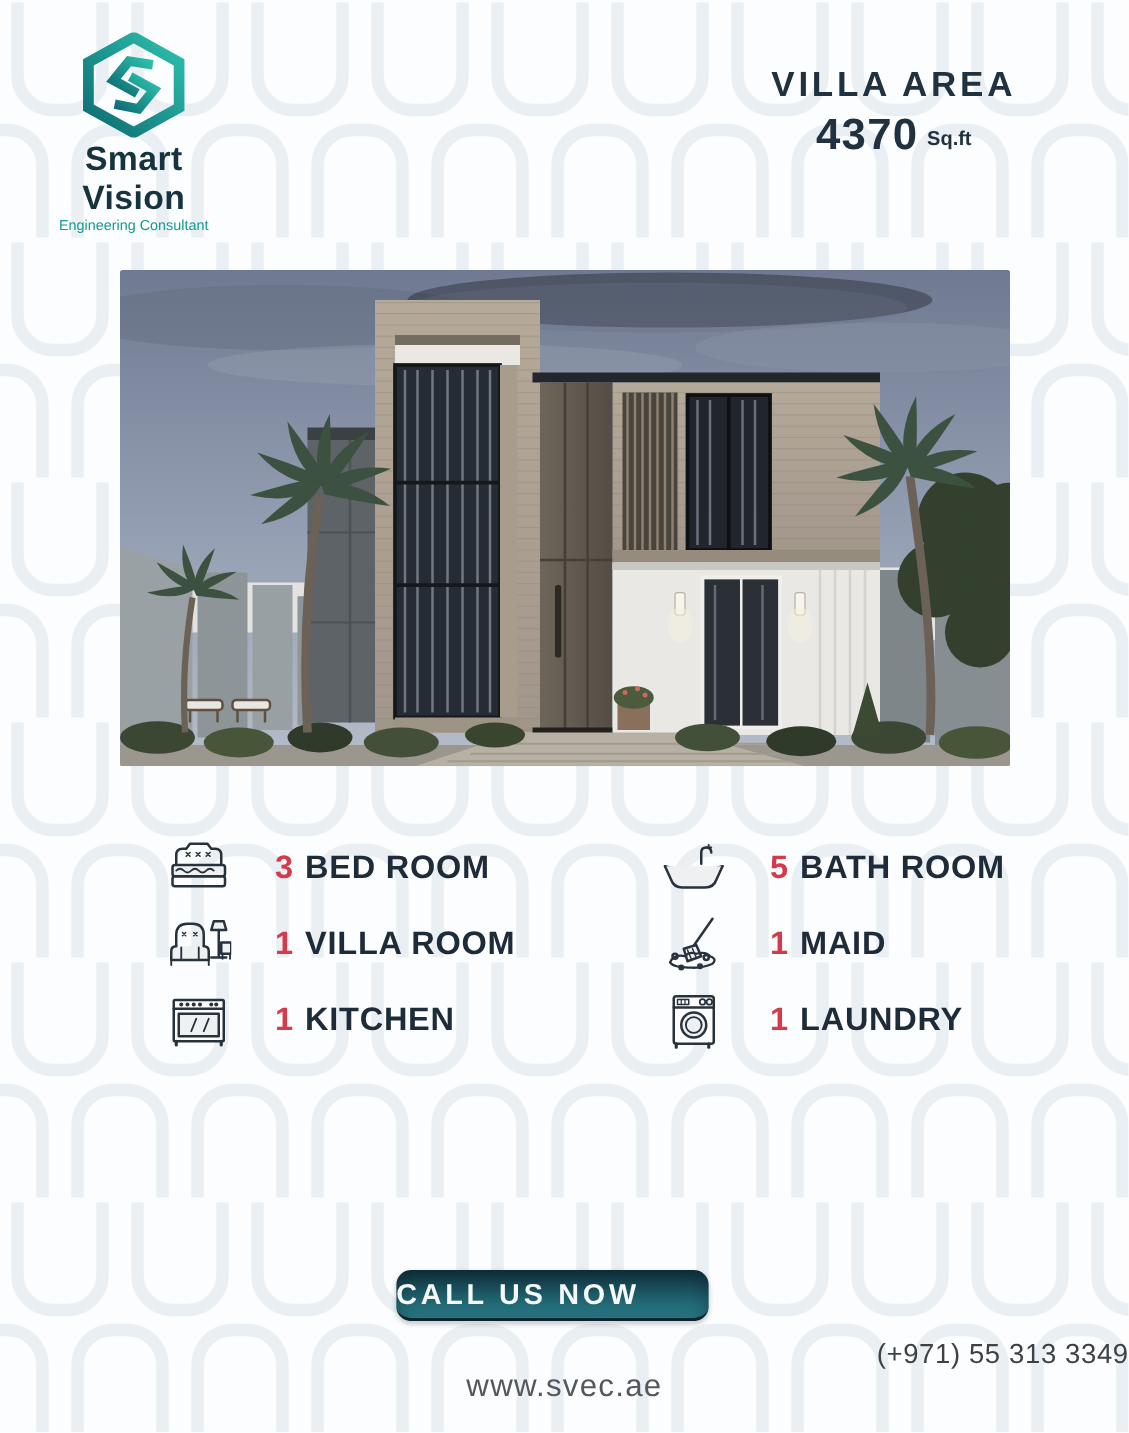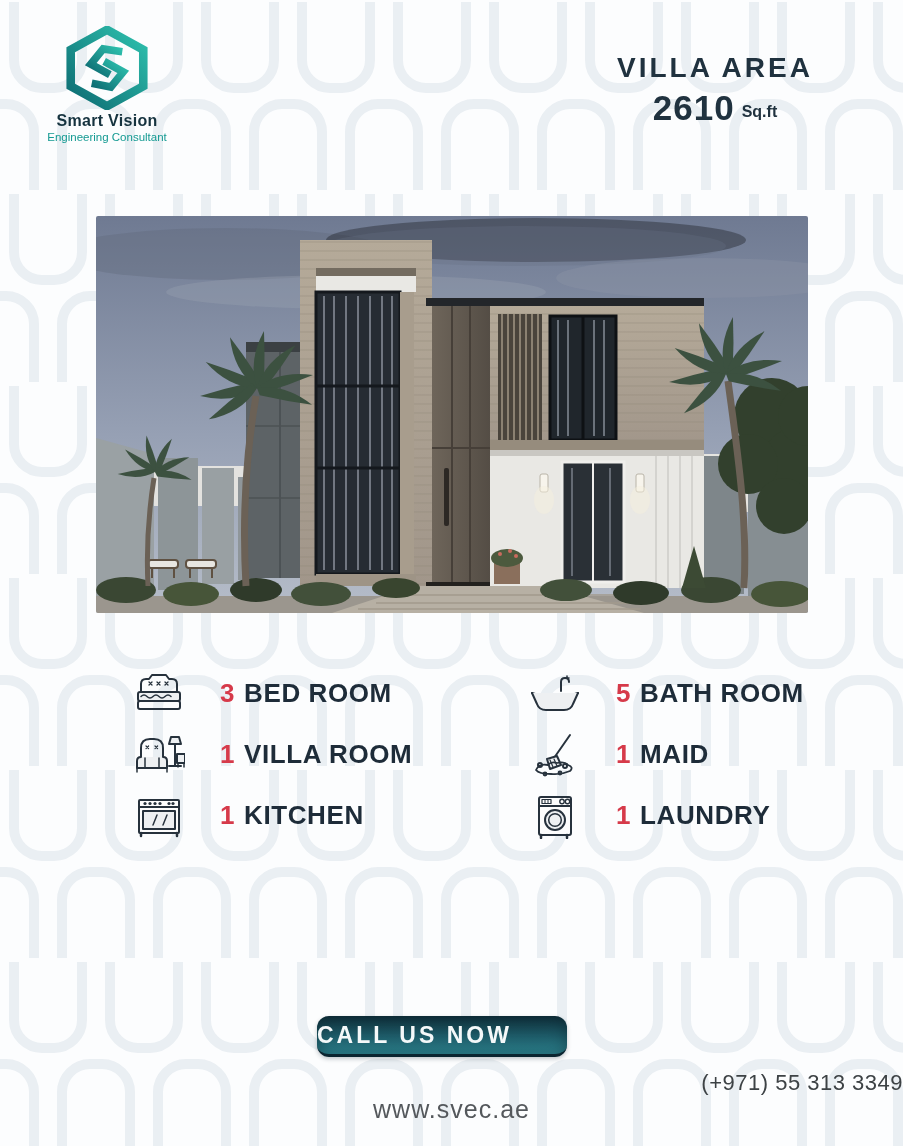--- a/index.html
+++ b/index.html
@@ -8,21 +8,21 @@
     width:903px;height:1146px;
     background:#fcfdfe;
     overflow:hidden;
     font-family:"Liberation Sans", sans-serif;
   }
   .bg-pattern{position:absolute;inset:0;width:100%;height:100%;}
 
   
   .brand{position:absolute;left:38px;top:26px;width:138px;text-align:center;}
   .brand-logo{display:block;margin:0 auto;}
-  .brand-name{font-size:16px;font-weight:700;color:#16333f;letter-spacing:.3px;margin-top:2px;}
+  .brand-name{font-size:27px;font-weight:700;color:#16333f;letter-spacing:.3px;margin-top:2px;}
   .brand-tagline{font-size:11.5px;font-weight:500;color:#149a92;margin-top:1px;}
 
   .area{position:absolute;left:580px;top:52px;width:270px;text-align:center;color:#20323f;}
   .area-label{font-size:28px;font-weight:700;letter-spacing:3px;}
   .area-value-row{margin-top:4px;}
   .area-value{font-size:35px;font-weight:700;letter-spacing:1px;}
   .area-unit{font-size:16px;font-weight:700;margin-left:7px;position:relative;top:-3px;}
 
   
   .photo{position:absolute;left:96px;top:216px;width:712px;height:397px;border-radius:2px;overflow:hidden;}
@@ -88,21 +88,21 @@
         <polyline points="34,60 54,64 67,48 47,37"></polyline>
       </g>
     </svg>
     <div class="brand-name">Smart Vision</div>
     <div class="brand-tagline">Engineering Consultant</div>
   </div>
 
   <div class="area">
     <div class="area-label">VILLA AREA</div>
     <div class="area-value-row">
-      <span class="area-value">2610</span><span class="area-unit">Sq.ft</span>
+      <span class="area-value">4370</span><span class="area-unit">Sq.ft</span>
     </div>
   </div>
 
   <div class="photo">
     <svg width="712" height="397" viewBox="0 0 712 397" xmlns="http://www.w3.org/2000/svg">
       <defs>
         <linearGradient id="sky" x1="0" y1="0" x2="0" y2="1">
           <stop offset="0" stop-color="#6f7a92"></stop>
           <stop offset=".55" stop-color="#96a0b4"></stop>
           <stop offset="1" stop-color="#b6bdc9"></stop>

